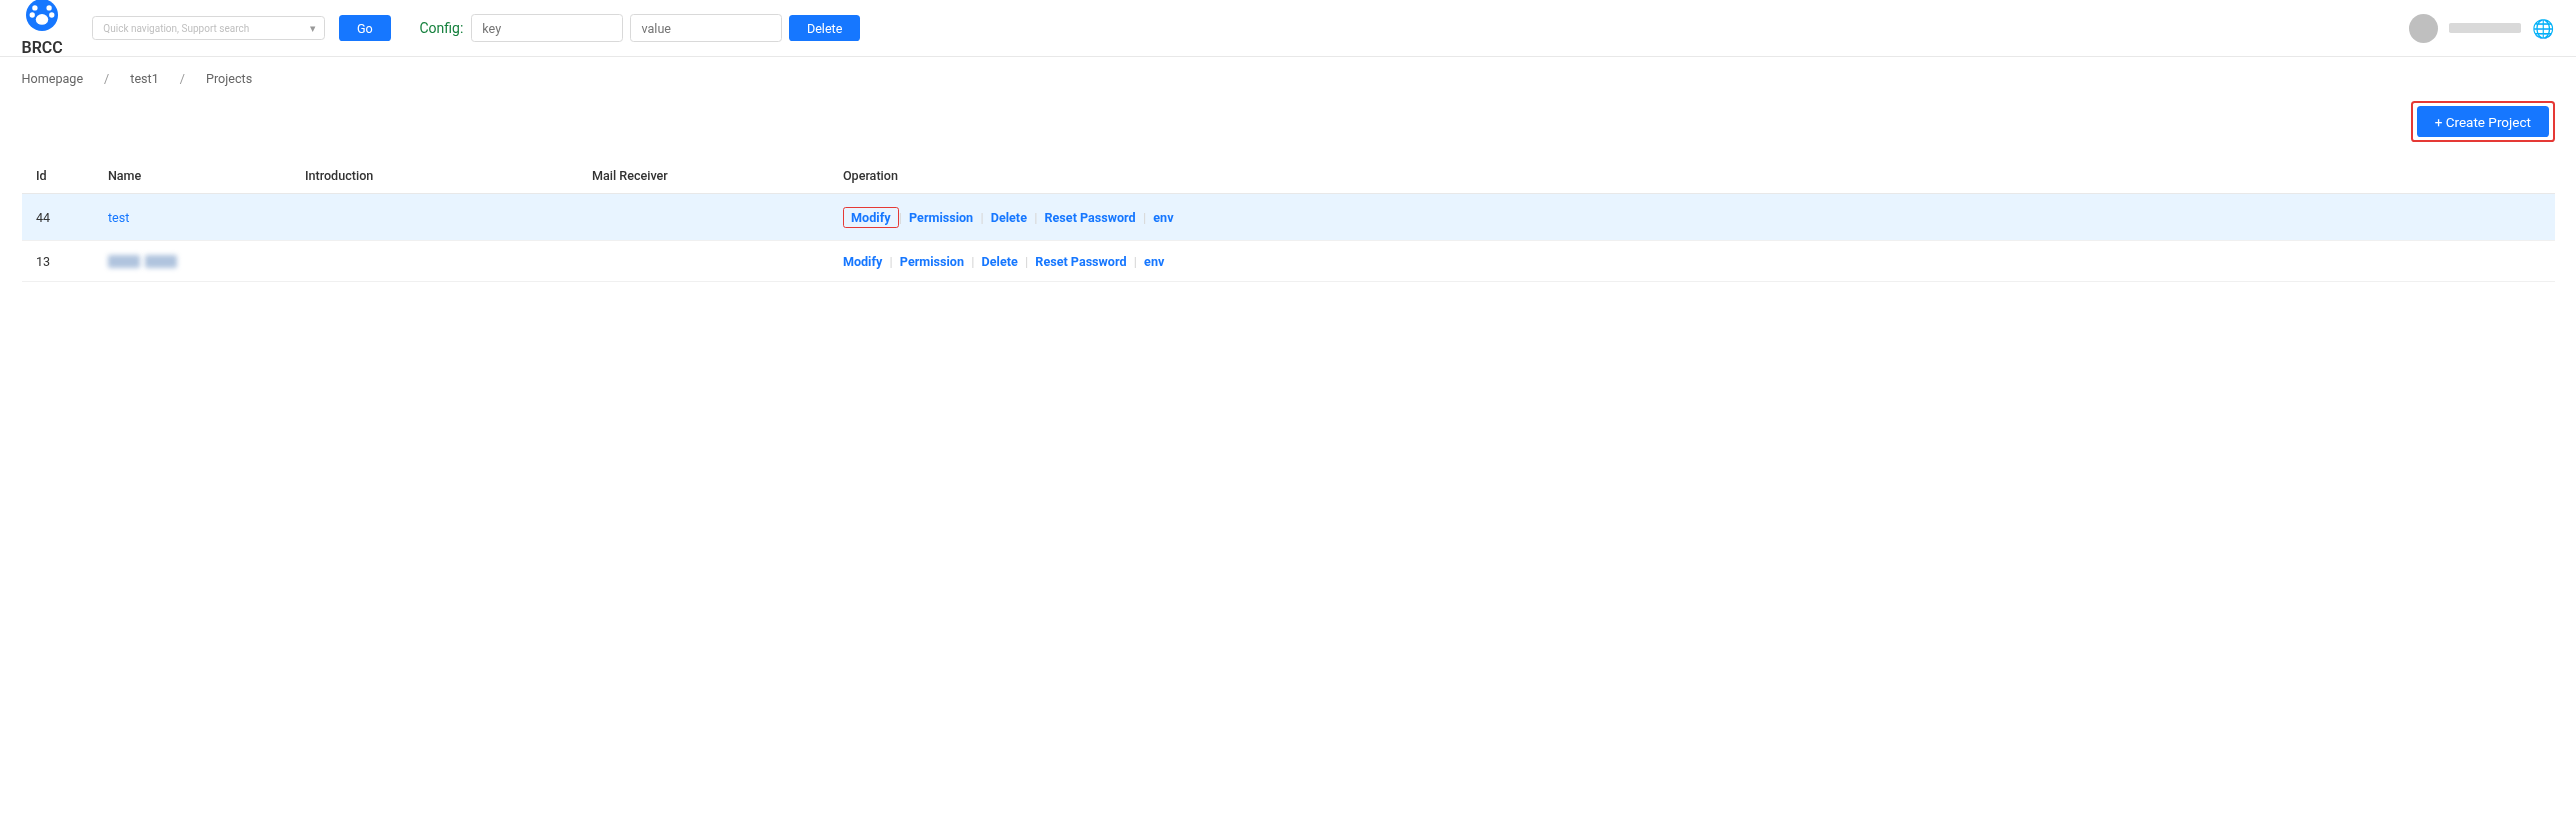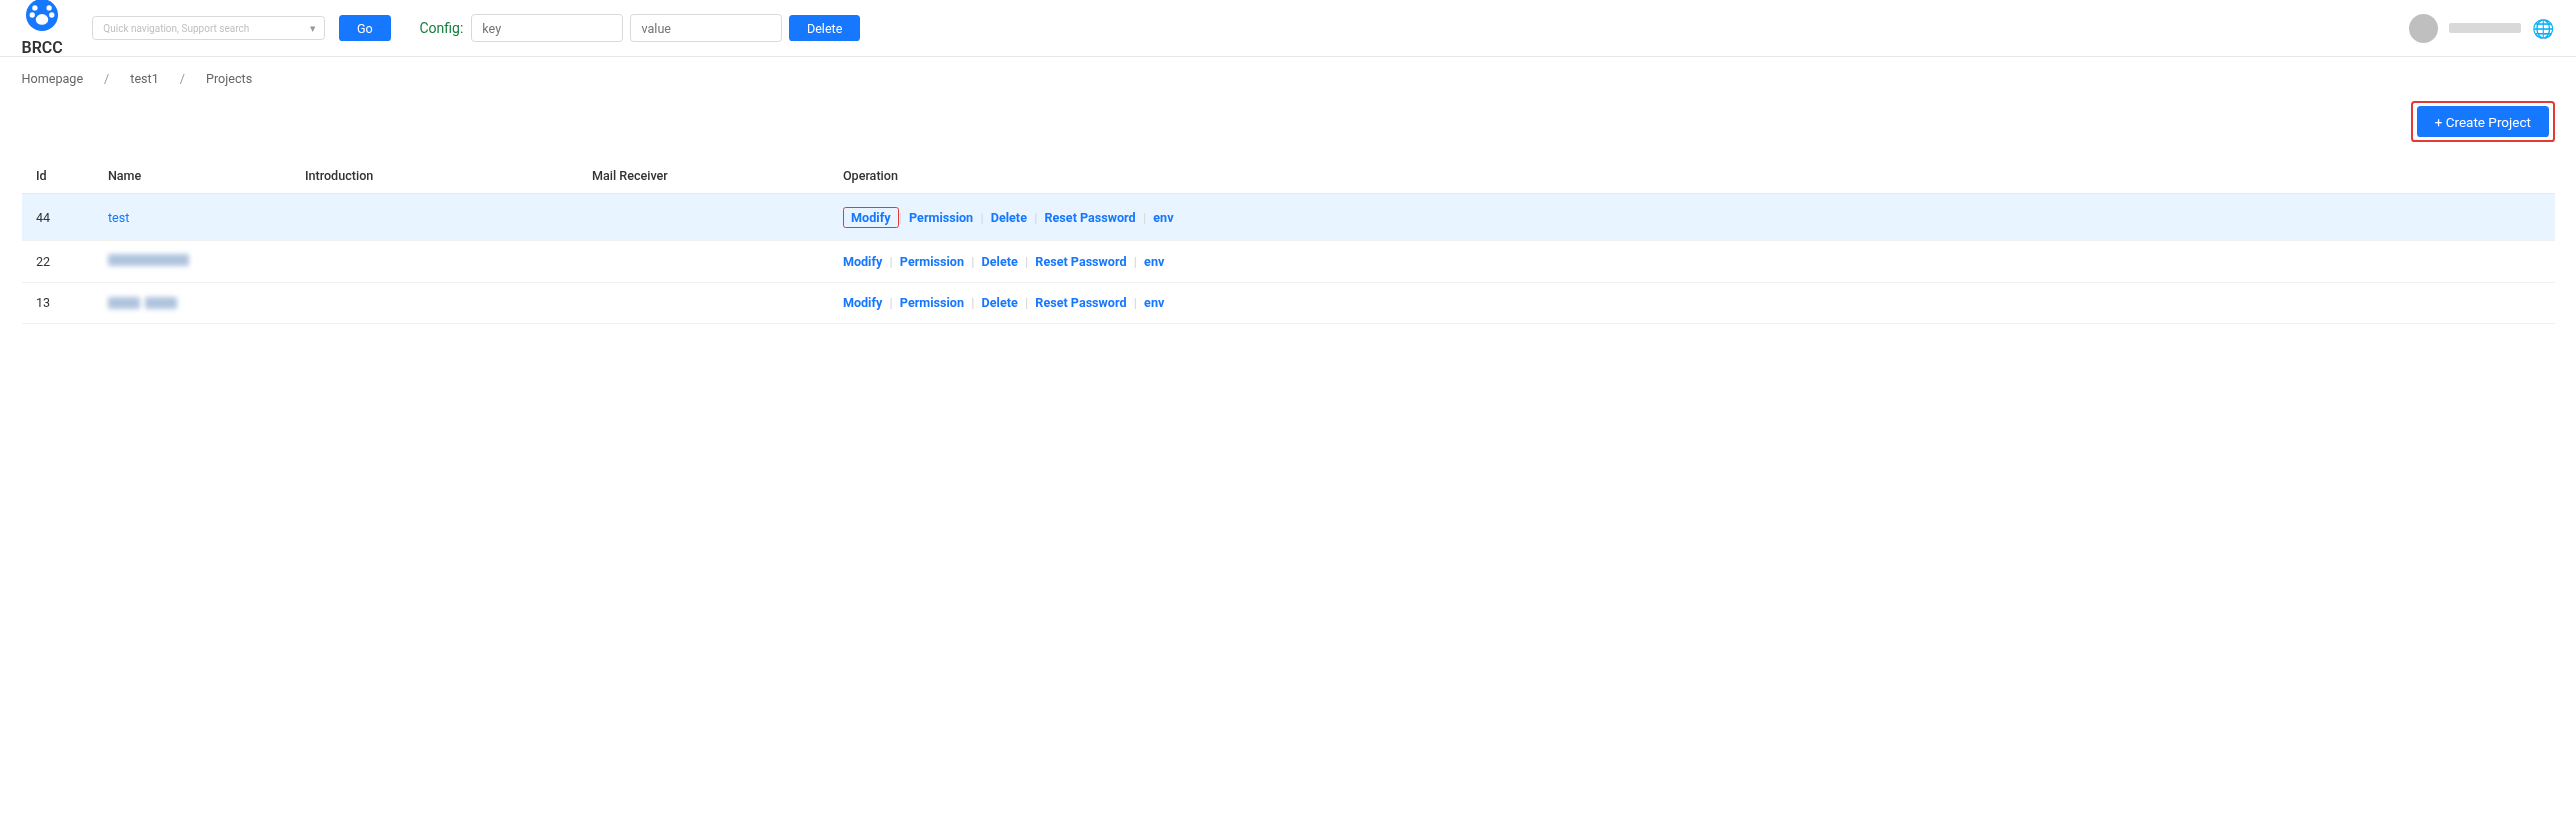--- a/index.html
+++ b/index.html
@@ -397,41 +397,20 @@
             <a class="op-link">Delete</a>
             <span class="op-sep"> | </span>
             <a class="op-link">Reset Password</a>
             <span class="op-sep"> | </span>
             <a class="op-link">env</a>
           </div>
         </td>
       </tr>
 
 
-      <tr>
-        <td>22</td>
-        <td>
-          <span class="blurred-name-wide"></span>
-        </td>
-        <td></td>
-        <td></td>
-        <td>
-          <div class="operations">
-            <a class="op-link">Modify</a>
-            <span class="op-sep"> | </span>
-            <a class="op-link">Permission</a>
-            <span class="op-sep"> | </span>
-            <a class="op-link">Delete</a>
-            <span class="op-sep"> | </span>
-            <a class="op-link">Reset Password</a>
-            <span class="op-sep"> | </span>
-            <a class="op-link">env</a>
-          </div>
-        </td>
-      </tr>
 
       <tr>
         <td>13</td>
         <td>
           <div class="blurred-double">
             <span class="blurred-seg" style="width:32px;"></span>
             <span class="blurred-seg" style="width:32px;"></span>
           </div>
         </td>
         <td></td>

